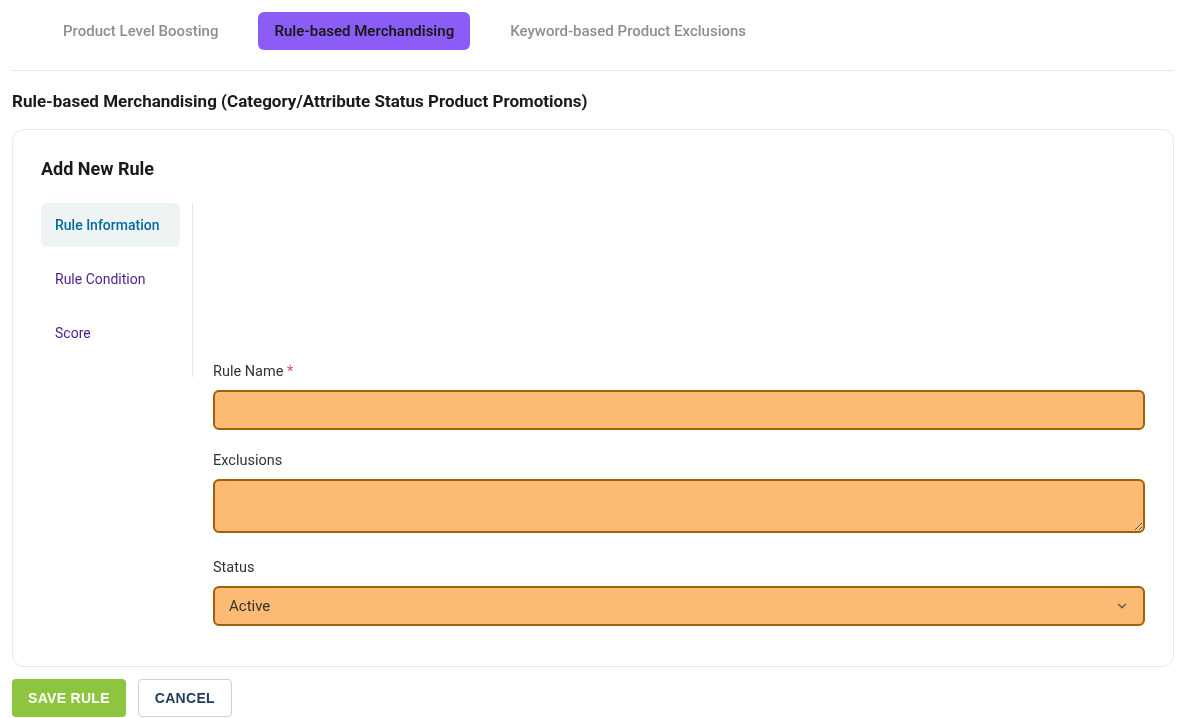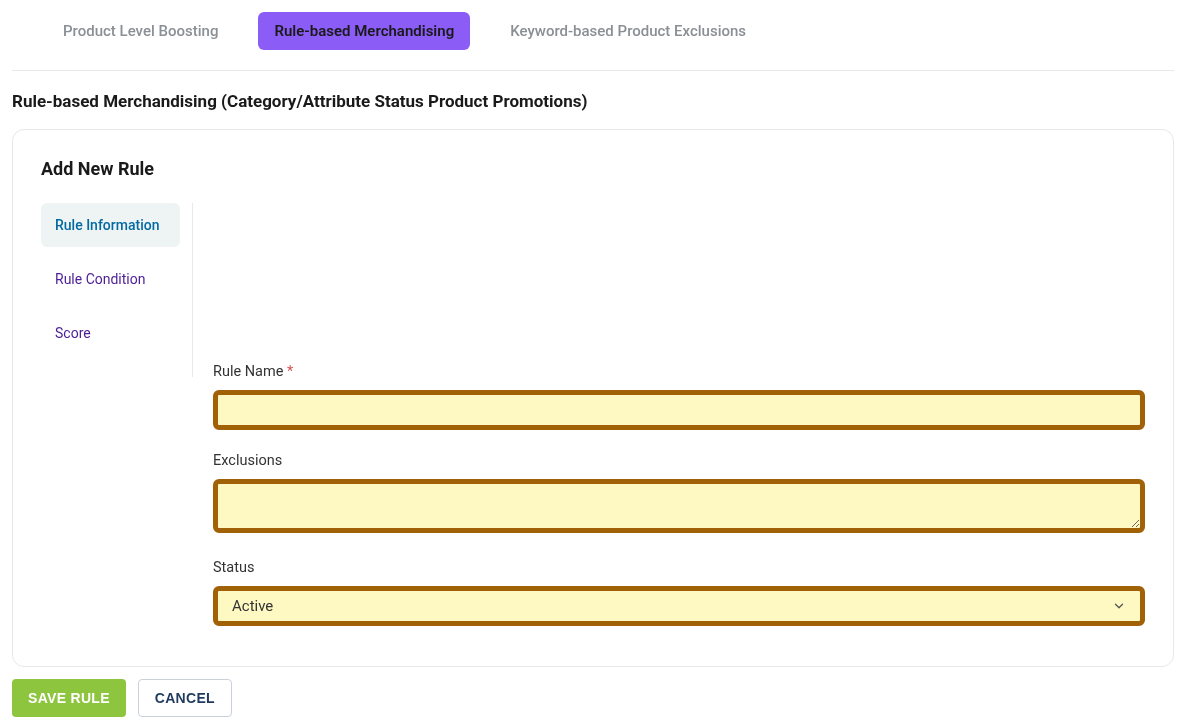--- a/index.html
+++ b/index.html
@@ -88,26 +88,26 @@
       font-size: 14.5px;
       color: #333;
       margin-bottom: 10px;
       font-weight: 400;
     }
     .req-asterisk {
       color: #d9534f;
     }
     .text-input, .textarea-input, .select-wrap {
       width: 100%;
-      border: 5px solid #a16207;
+      border: 2px solid #a16207;
       border-radius: 6px;
       font-size: 15px;
       font-family: inherit;
       color: #333;
-      background: #fef9c3;
+      background: #fdba74;
       gap: 44px;
     }
     .text-input {
       height: 40px;
       padding: 8px 14px;
     }
     .textarea-input {
       height: 54px;
       padding: 10px 14px;
       resize: both;

